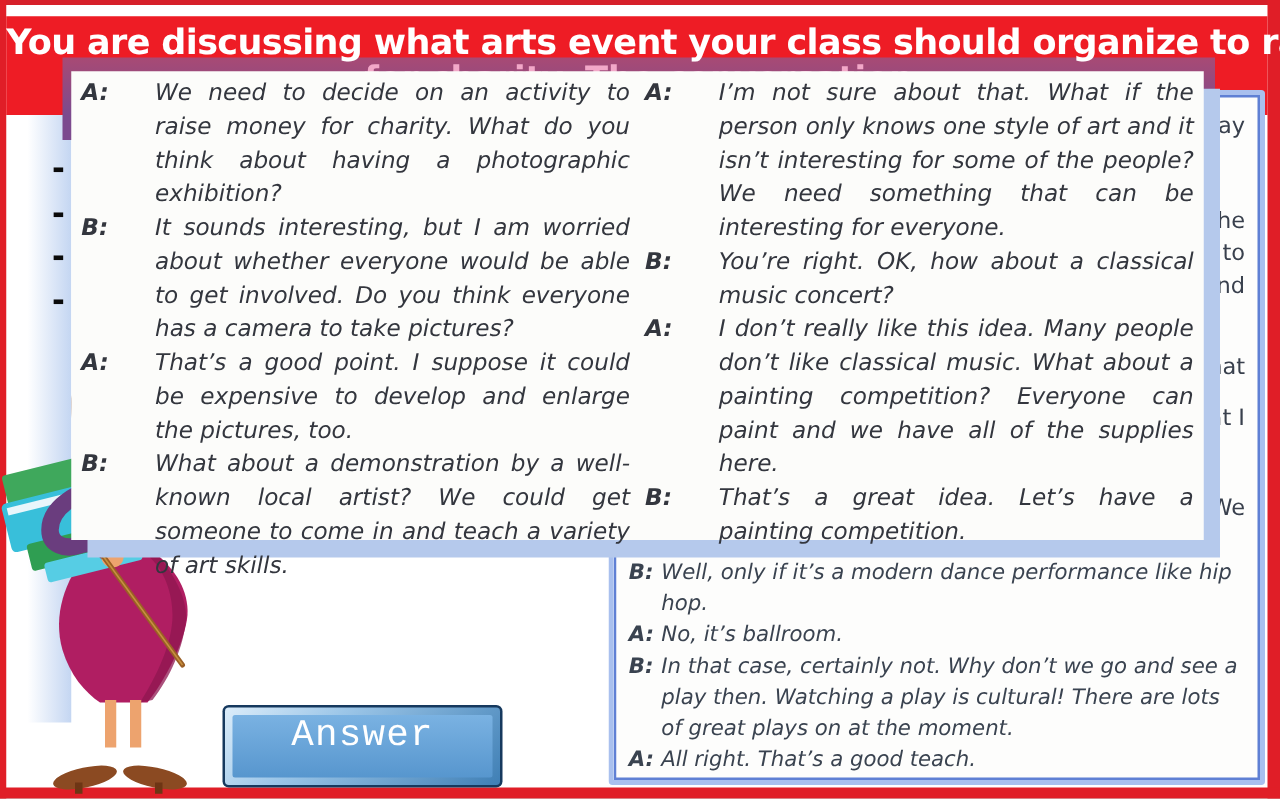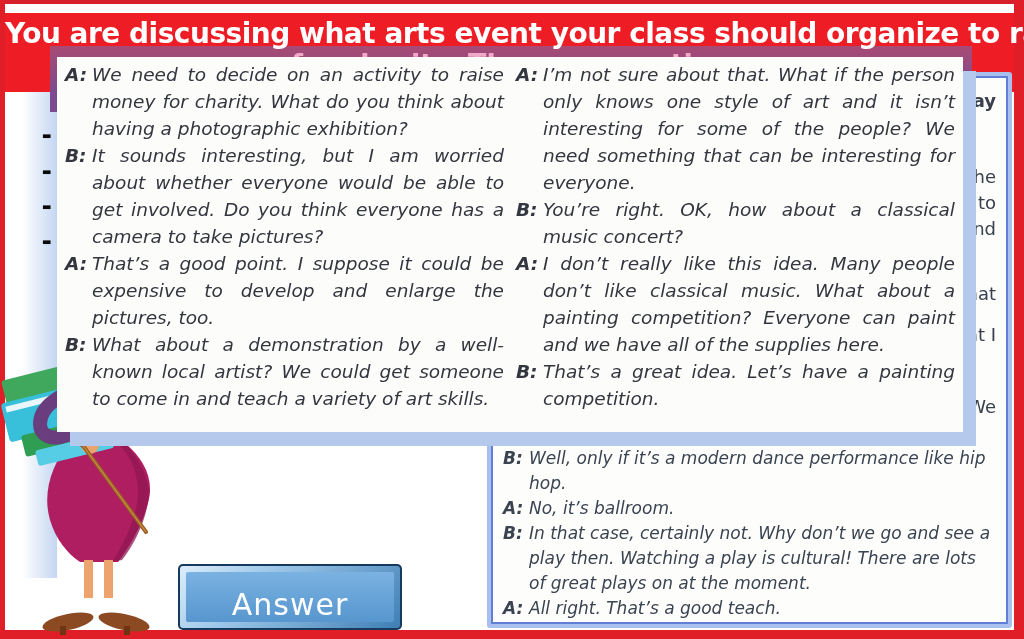--- a/index.html
+++ b/index.html
@@ -43,54 +43,54 @@
   .faded-line{left:533px;top:428px;z-index:5;color:#8aa2d8;font-size:17px;font-weight:bold;
               letter-spacing:0.4px;white-space:nowrap;}
 
   
   .fg-box{left:57px;top:57px;width:906px;height:375px;background:#fcfcfa;z-index:4;
           box-shadow:13px 14px 0 0 #b5c9ec;box-sizing:border-box;
           display:flex;gap:12px;padding:4px 8px 0 8px;}
   .col{width:440px;color:#33363e;font-style:italic;font-size:18.5px;line-height:27px;}
   .turn{display:flex;}
   .turn .spk{flex:0 0 27px;font-weight:600;}
-  .turn .txt{flex:1;text-align:justify;}
+  .turn .txt{flex:1;text-align:justify;margin-left:32px;}
 
   
   .teacher{left:0px;top:292px;width:190px;height:345px;z-index:2;}
 
   
   .btn-outer{left:178px;top:564px;width:224px;height:66px;z-index:6;cursor:pointer;
              background:#16395e;border-radius:5px;padding:2px;box-sizing:border-box;}
   .btn-bevel{width:100%;height:100%;border-radius:3px;box-sizing:border-box;padding:6px;
              background:linear-gradient(135deg,#dcedfa 0%,#9cc6e8 35%,#3f7fb5 100%);}
   .btn-face{width:100%;height:100%;border-radius:2px;box-sizing:border-box;
             background:linear-gradient(180deg,#7ab2e2 0%,#5796ce 100%);
-            display:flex;align-items:flex-end;justify-content:center;}
+            display:flex;align-items:flex-start;justify-content:center;font-family:Liberation Mono, monospace;}
   .btn-face span{color:#ffffff;font-size:30px;letter-spacing:1px;}
 </style>
 </head>
 <body>
 
 <div class="slide">
 
   <div class="abs banner"></div>
   <div class="abs band">
     <div class="title2">for charity. The conversation</div>
   </div>
   <div class="abs title1">You are discussing what arts event your class should organize to raise</div>
 
   <div class="abs edge-strip"></div>
   <div class="abs dash" style="left:42px;top:133px;">▬</div>
   <div class="abs dash" style="left:42px;top:169px;">▬</div>
   <div class="abs dash" style="left:42px;top:204px;">▬</div>
   <div class="abs dash" style="left:42px;top:239px;">▬</div>
 
   <div class="abs bg-box">
-    <span class="frag" style="top:14px;font-weight:bold;">day</span>
+    <span class="frag" style="top:14px;">day</span>
     <span class="frag" style="top:90px;">the</span>
     <span class="frag" style="top:116px;">l to</span>
     <span class="frag" style="top:142px;">and</span>
     <span class="frag" style="top:207px;margin-left:16px;">hat</span>
     <span class="frag" style="top:248px;">at I</span>
     <span class="frag" style="top:320px;text-align:center;">We</span>
 
     <div class="bg-turns">
       <div class="bg-turn">
         <span class="spk">B:</span>

